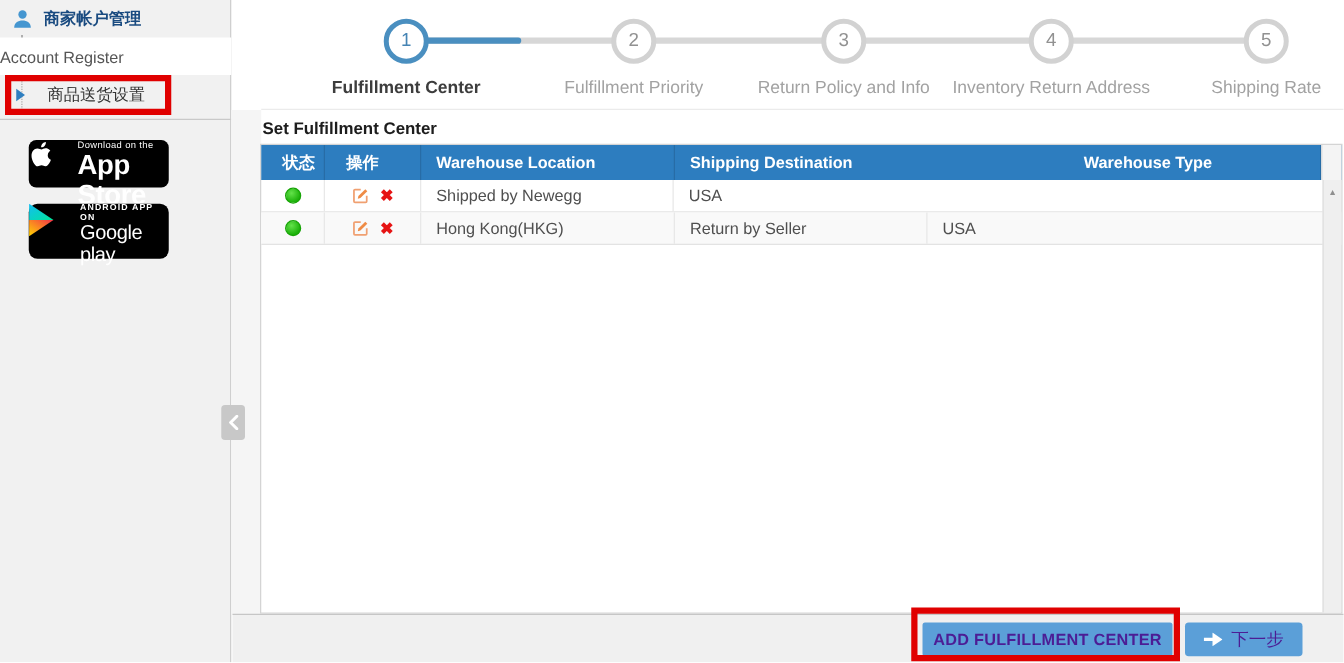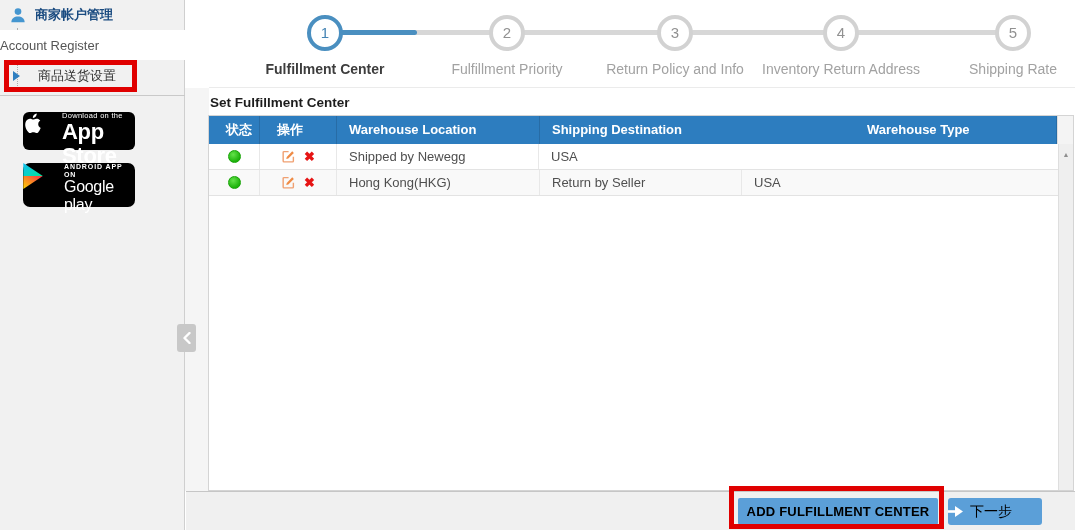--- a/index.html
+++ b/index.html
@@ -72,25 +72,25 @@
          border:1px solid #17a406; }
   .del-x { color:#e61414; font-size:13px; font-weight:bold; line-height:13px; cursor:pointer; }
   .edit-ic { cursor:pointer; display:flex; }
   .vscroll { position:absolute; right:0; top:28px; bottom:0; width:15px;
              background:#efefef; border-left:1px solid #dedede; text-align:center; }
   .scroll-up { display:block; padding-top:7px; font-size:7px; color:#8f8f8f; cursor:pointer; }
 
   
   .footer { position:absolute; left:186px; top:491px; width:889px; height:39px;
             background:#f0f0f0; border-top:1px solid #c6c6c6; }
-  .btn { position:absolute; top:6px; height:27px; background:#5b9fd8; color:#000000;
+  .btn { position:absolute; top:6px; height:27px; background:#5b9fd8; color:#4c1d95;
          border:none; border-radius:2px; cursor:pointer; font-family:inherit; }
   .add-btn { left:552px; width:200px; font-size:13px; font-weight:600; letter-spacing:.2px; text-align:center; }
   .next-btn { left:762px; width:94px; border-radius:3px; font-size:14px;
-              display:flex; align-items:center; gap:7px; }
+              display:flex; align-items:center; justify-content:center; gap:7px; }
 
   
   .red-box { position:absolute; border:5px solid #e00000; z-index:20; pointer-events:none; }
   .red-box-1 { left:4px; top:60px; width:133px; height:32px; }
   .red-box-2 { left:729px; top:486px; width:215px; height:43px; }
 </style>
 </head>
 <body>
 
 <div id="app">

